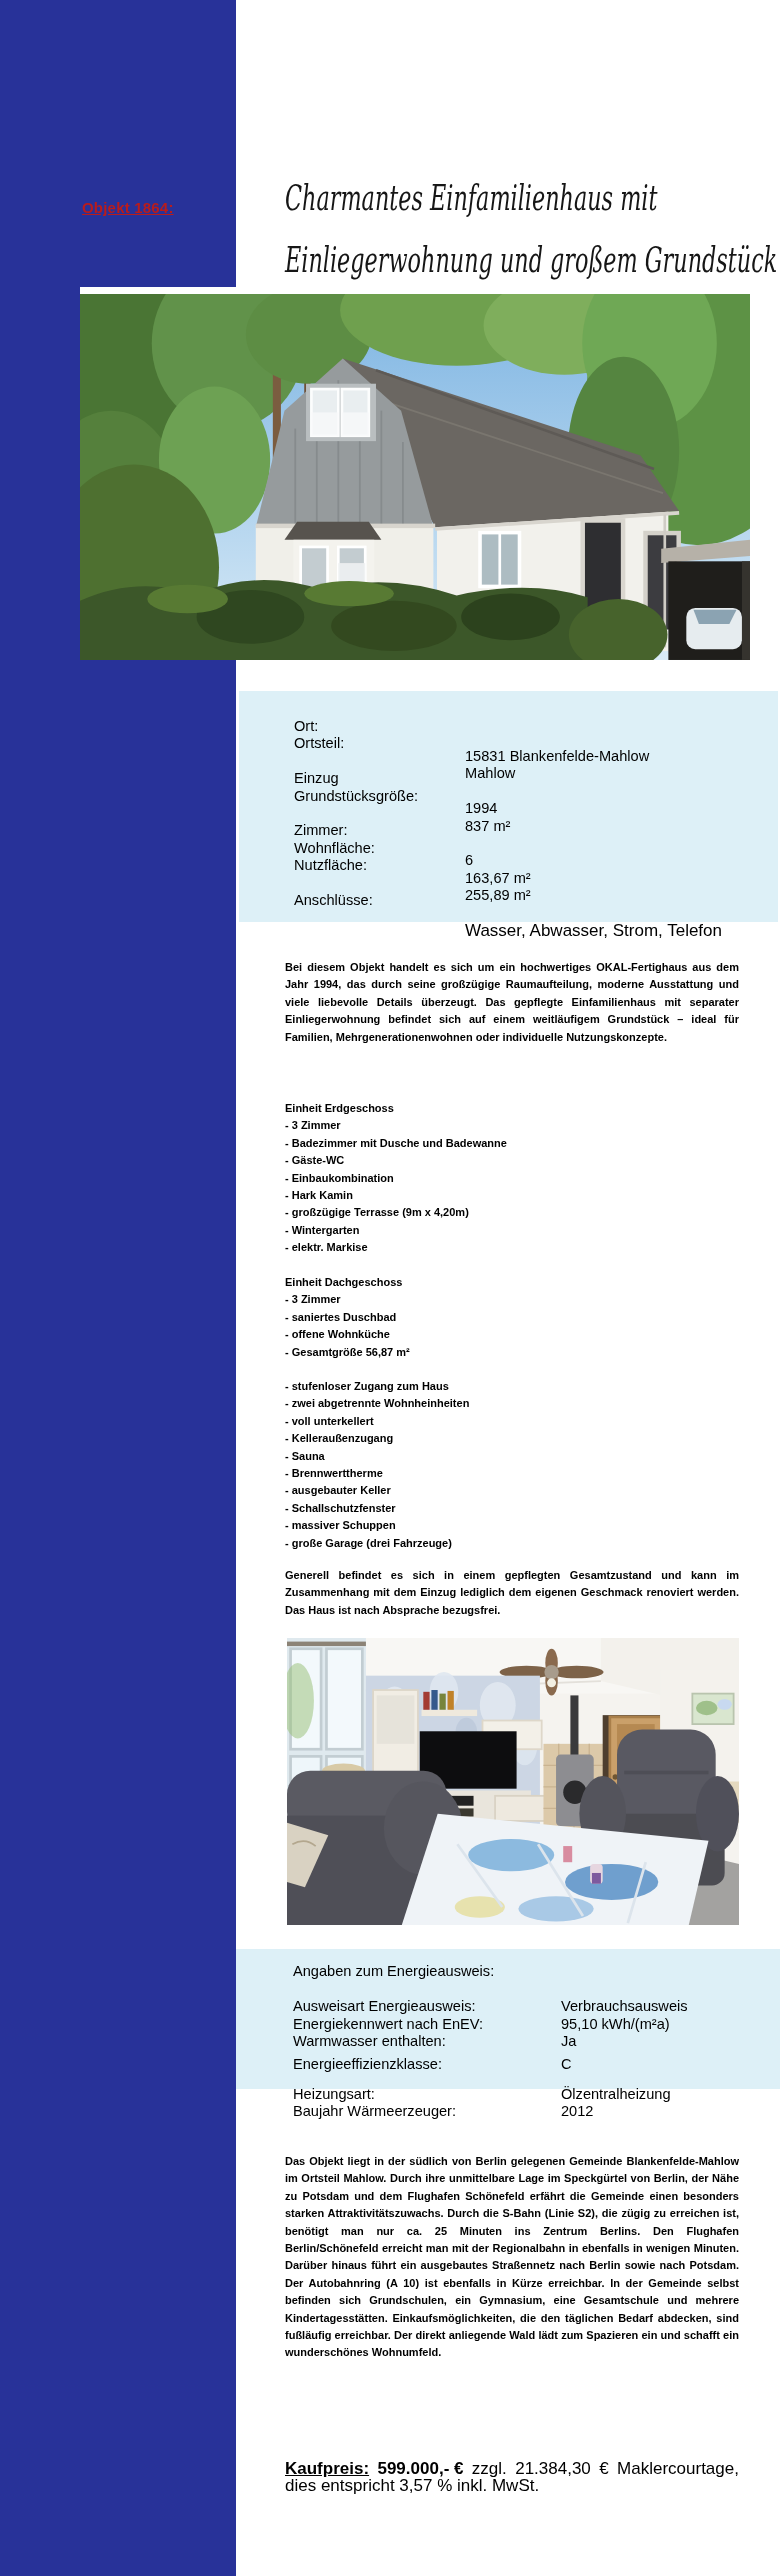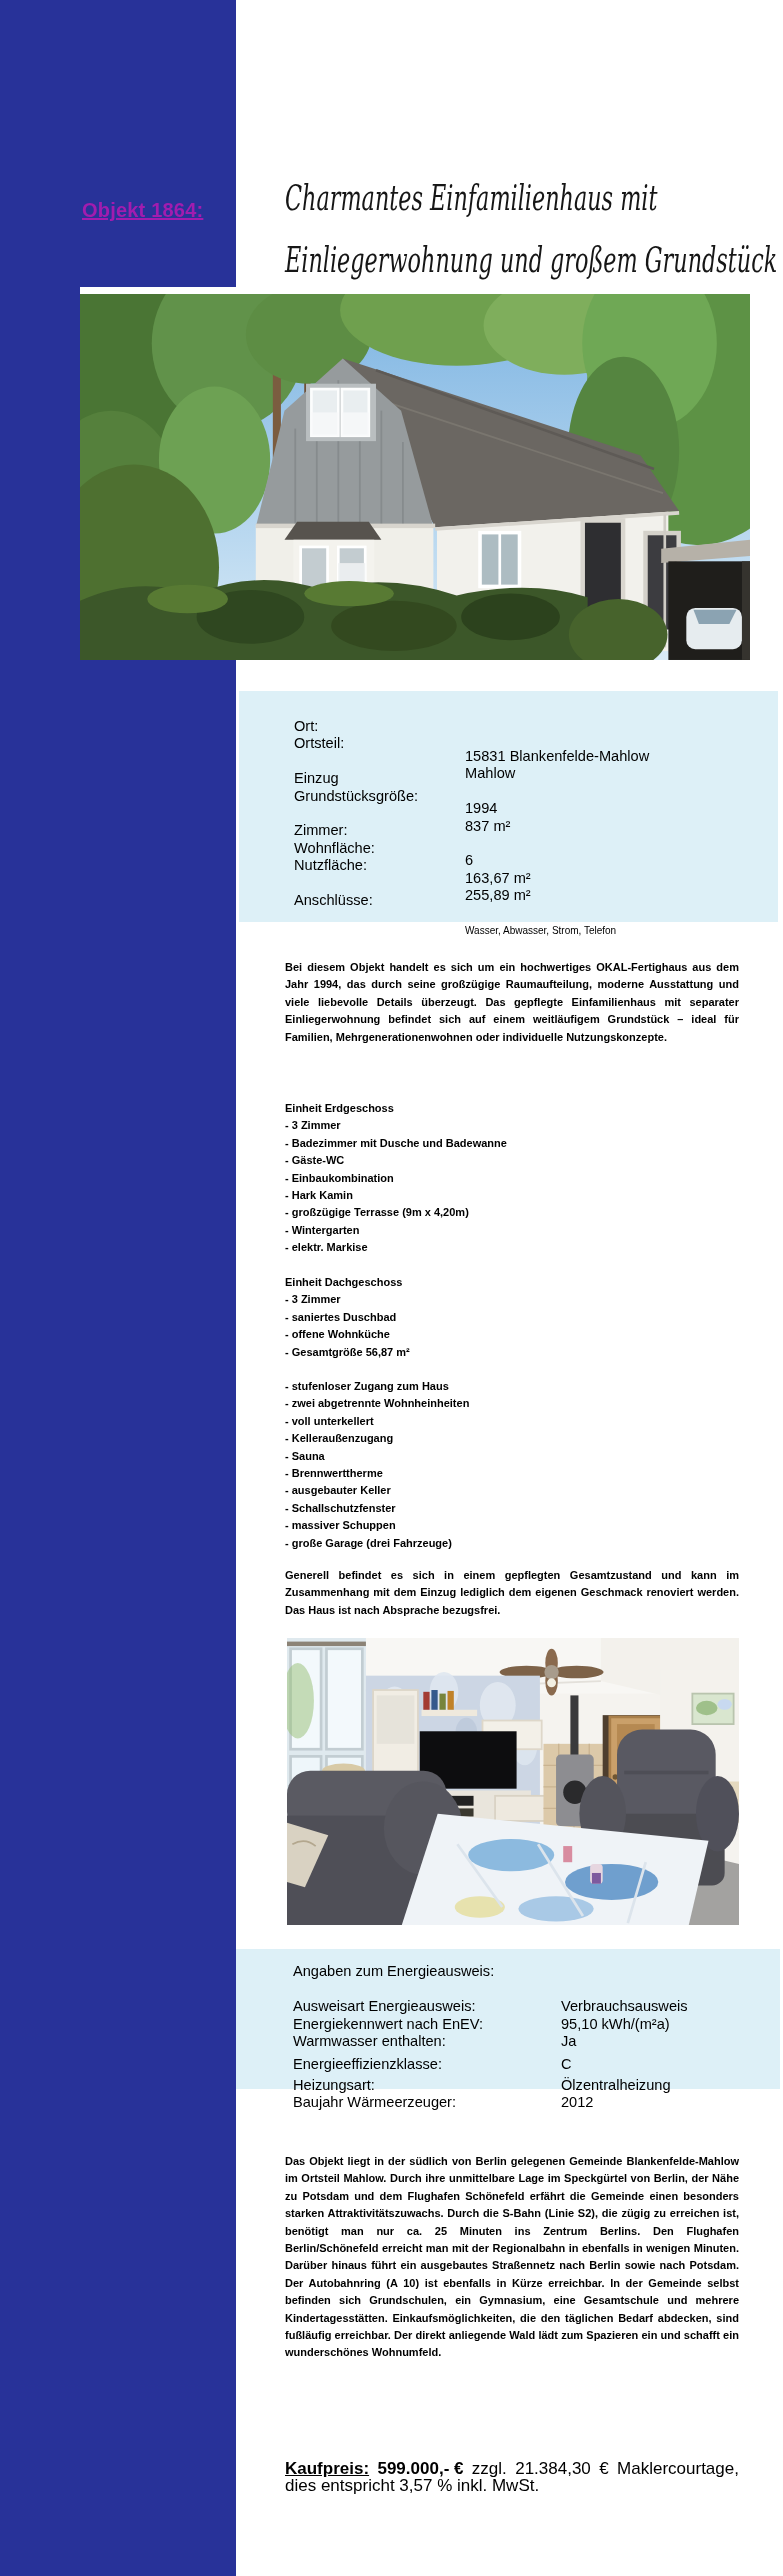--- a/index.html
+++ b/index.html
@@ -9,39 +9,39 @@
   html,body{margin:0;padding:0;background:#ffffff;}
   .page{
     position:relative;width:784px;height:2576px;background:#ffffff;
     font-family:"Liberation Sans","DejaVu Sans",sans-serif;
     color:#000;overflow:hidden;
   }
   .abs{position:absolute;}
   .sidebar{left:0;top:0;width:236px;height:2576px;background:var(--sidebar-blue,#283299);}
   .sidebar-gap{left:80px;top:287px;width:156px;height:7.2px;background:#ffffff;}
   .objekt-label{
-    left:82px;top:199px;color:#a21caf;font-weight:bold;font-size:20px;
+    left:82px;top:199px;color:#b91c1c;font-weight:bold;font-size:15px;
     text-decoration:underline;letter-spacing:0.2px;white-space:nowrap;
   }
   .doc-title{
     left:285px;top:167px;font-family:"DejaVu Serif","Liberation Serif",serif;
     font-style:italic;font-size:36px;line-height:62px;color:#161616;
     transform:scaleX(.62);transform-origin:0 0;white-space:nowrap;font-weight:500;
   }
   .photo{overflow:hidden;}
   .photo svg{display:block;}
   .photo-exterior{left:80px;top:294px;width:670px;height:366px;}
   .photo-interior{left:287px;top:1638px;width:452px;height:287px;}
   .info-box{background:var(--info-box-blue,#ddf0f7);font-size:14.6px;line-height:17.4px;}
   .facts-box{left:239px;top:691px;width:539px;height:231px;box-sizing:border-box;padding:27px 13px 0 55px;}
   .energy-box{left:236px;top:1949px;width:544px;height:140px;box-sizing:border-box;padding:14.4px 0 0 57px;}
   .row{position:relative;white-space:nowrap;}
   .facts-box .row .val{position:absolute;left:171px;top:0;margin-top:30px;}
   .energy-box .row .val{position:absolute;left:268px;top:0;}
-  .val-small{font-size:10px;}
+  .val-small{font-size:17px;}
   .gap{height:17.4px;}
   .energy-title{margin-bottom:17.4px;}
   .body-text{width:454px;font-size:11px;line-height:17.4px;font-weight:bold;}
   .just{text-align:justify;text-align-last:left;}
   .p-intro{left:285px;top:959px;}
   .unit1{left:285px;top:1100px;}
   .unit2{left:285px;top:1274px;}
   .extras{left:285px;top:1378px;}
   .p-condition{left:285px;top:1567px;}
   .p-location{left:285px;top:2153px;}
@@ -355,21 +355,21 @@
       <span class="val">95,10 kWh/(m²a)</span>
     </div>
     <div class="row">
       <span class="lbl">Warmwasser enthalten:</span>
       <span class="val">Ja</span>
     </div>
     <div class="row" style="margin-top:6px">
       <span class="lbl">Energieeffizienzklasse:</span>
       <span class="val">C</span>
     </div>
-    <div class="row" style="margin-top:3px">
+    <div class="row" style="margin-top:12px">
       <span class="lbl">Heizungsart:</span>
       <span class="val">Ölzentralheizung</span>
     </div>
     <div class="row">
       <span class="lbl">Baujahr Wärmeerzeuger:</span>
       <span class="val">2012</span>
     </div>
   </div>
 
   <div class="abs body-text just p-location">Das Objekt liegt in der südlich von Berlin gelegenen Gemeinde Blankenfelde-Mahlow im Ortsteil Mahlow. Durch ihre unmittelbare Lage im Speckgürtel von Berlin, der Nähe zu Potsdam und dem Flughafen Schönefeld erfährt die Gemeinde einen besonders starken Attraktivitätszuwachs. Durch die S-Bahn (Linie S2), die zügig zu erreichen ist, benötigt man nur ca. 25 Minuten ins Zentrum Berlins. Den Flughafen Berlin/Schönefeld erreicht man mit der Regionalbahn in ebenfalls in wenigen Minuten. Darüber hinaus führt ein ausgebautes Straßennetz nach Berlin sowie nach Potsdam. Der Autobahnring (A 10) ist ebenfalls in Kürze erreichbar. In der Gemeinde selbst befinden sich Grundschulen, ein Gymnasium, eine Gesamtschule und mehrere Kindertagesstätten. Einkaufsmöglichkeiten, die den täglichen Bedarf abdecken, sind fußläufig erreichbar. Der direkt anliegende Wald lädt zum Spazieren ein und schafft ein wunderschönes Wohnumfeld.</div>

